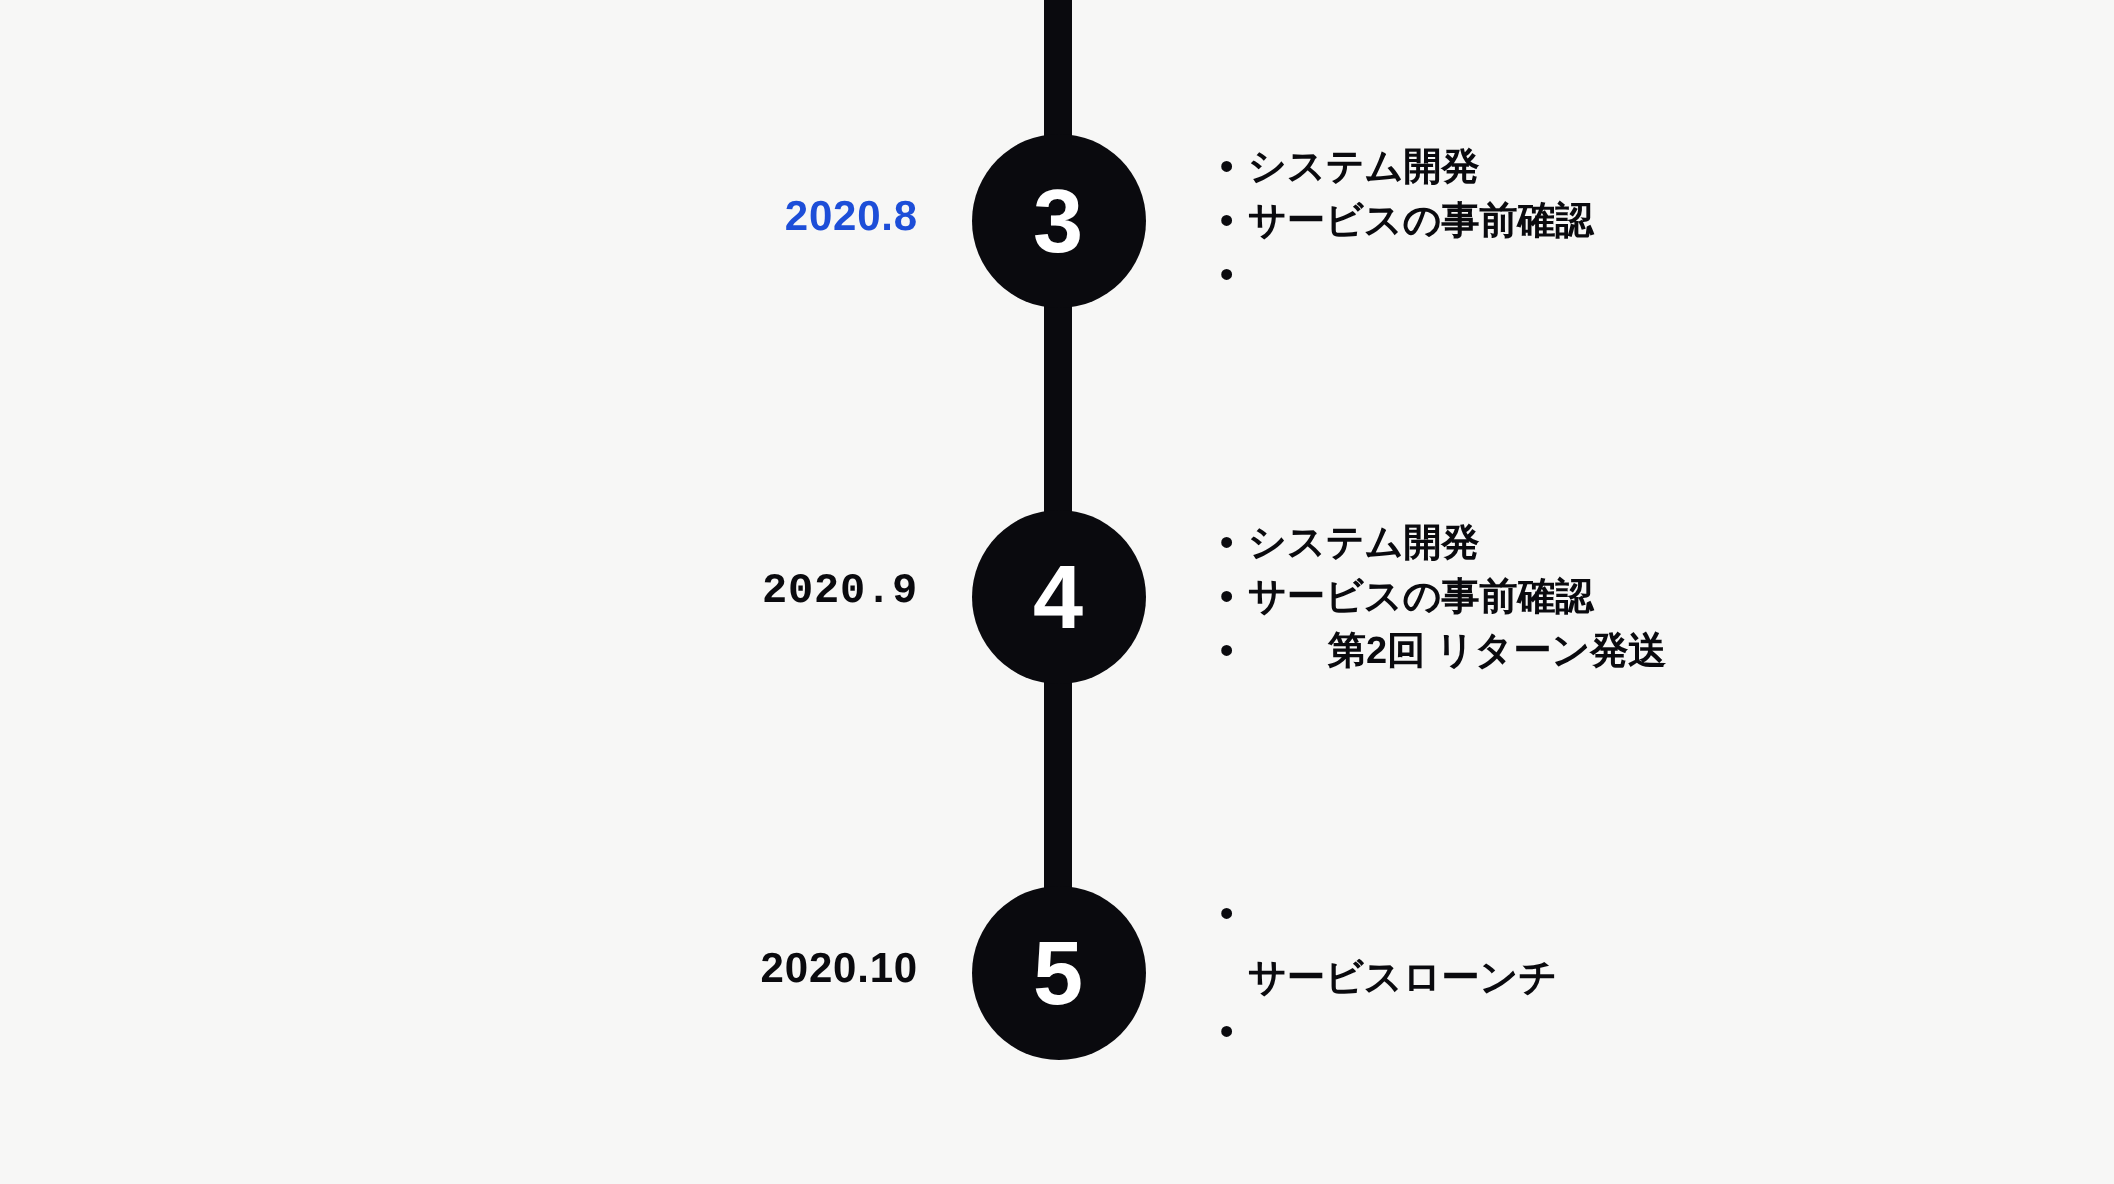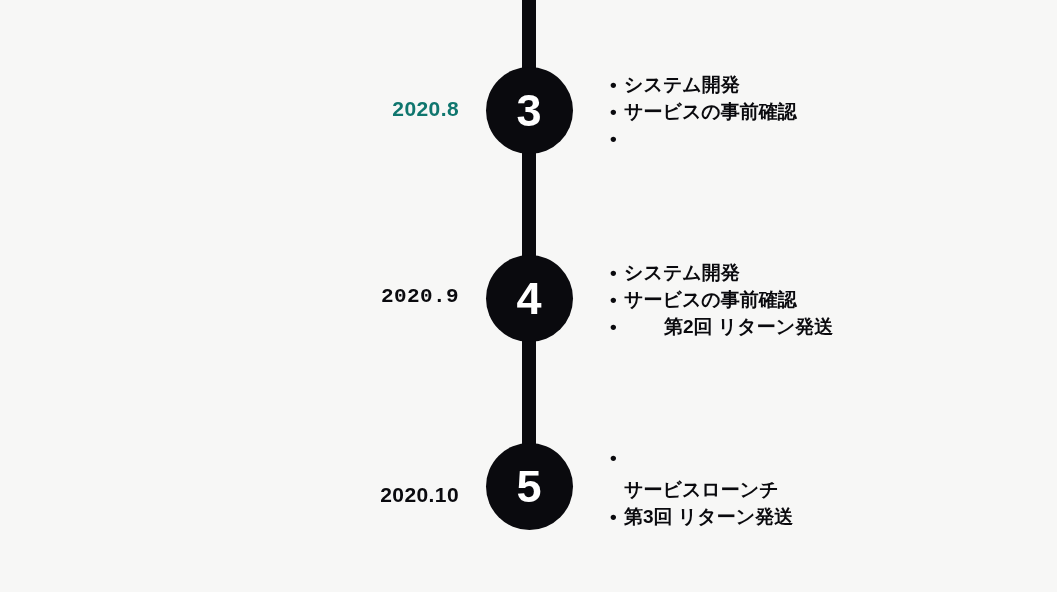--- a/index.html
+++ b/index.html
@@ -109,21 +109,21 @@
     line-height: 27px;
   }
 </style>
 </head>
 <body style="width: 1057px; height: 592px; background: rgb(247, 247, 246);">
 
 <div id="timeline-canvas" style="width: 1057px; height: 592px;">
   <div class="spine" style="left: 522px; width: 14px; top: 0px; height: 487px; background: rgb(10, 10, 14);"></div>
   <div id="rows">
       <div class="tl-row" style="top: 111px;">
-        <div class="tl-date" style="color: #0f766e;">2020.8</div>
+        <div class="tl-date" style="color: #1d4ed8;">2020.8</div>
         <div class="tl-node" style="background: rgb(10, 10, 14); left: 485.5px;">
           <div class="tl-node-number" style="color: rgb(255, 255, 255);">3</div>
         </div>
         <ul class="tl-items">
           <li class="tl-item">
             <span class="tl-bullet" style="color: rgb(10, 10, 14);">•</span>
             <span class="tl-item-label" style="color: rgb(10, 10, 14);">システム開発</span>
           </li>
           <li class="tl-item">
             <span class="tl-bullet" style="color: rgb(10, 10, 14);">•</span>
@@ -148,29 +148,28 @@
             <span class="tl-bullet" style="color: rgb(10, 10, 14);">•</span>
             <span class="tl-item-label" style="color: rgb(10, 10, 14);">サービスの事前確認</span>
           </li>
           <li class="tl-item">
             <span class="tl-bullet" style="color: rgb(10, 10, 14);">•</span>
             <span class="tl-item-label" style="color: rgb(10, 10, 14); margin-left: 40px;">第2回 リターン発送</span>
           </li>
         </ul>
       </div>
       <div class="tl-row" style="top: 487px;">
-        <div class="tl-date" style="color: rgb(10, 10, 14); margin-top: 10px;">2020.10</div>
+        <div class="tl-date" style="color: rgb(10, 10, 14);">2020.10</div>
         <div class="tl-node" style="background: rgb(10, 10, 14); left: 485.5px;">
           <div class="tl-node-number" style="color: rgb(255, 255, 255);">5</div>
         </div>
         <ul class="tl-items">
           <li class="tl-item">
             <span class="tl-bullet" style="color: rgb(10, 10, 14);">•</span>
             <span class="tl-item-label" style="color: rgb(10, 10, 14); margin-top: 32px;">サービスローンチ</span>
           </li>
           <li class="tl-item">
             <span class="tl-bullet" style="color: rgb(10, 10, 14);">•</span>
-            <span class="tl-item-label" style="color: rgb(10, 10, 14);">第3回 リターン発送</span>
           </li>
         </ul>
       </div>
     </div>
 </div>
 
 </body></html>

